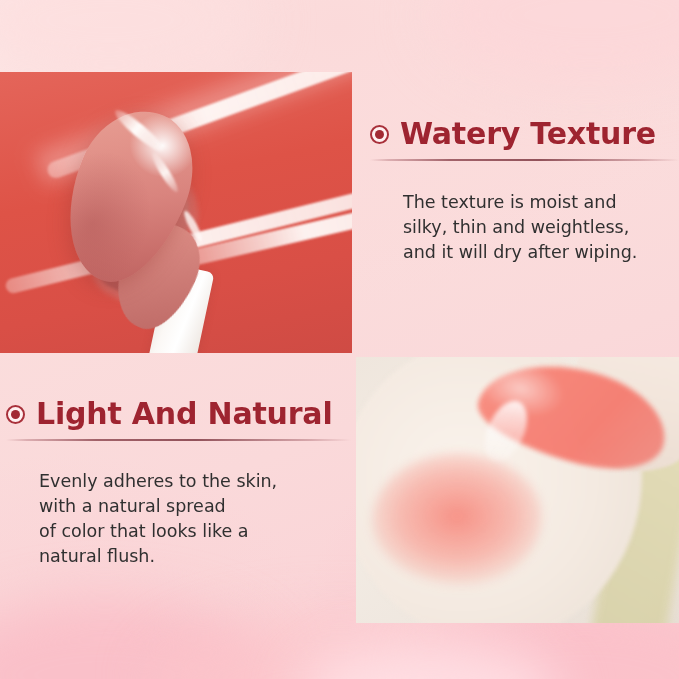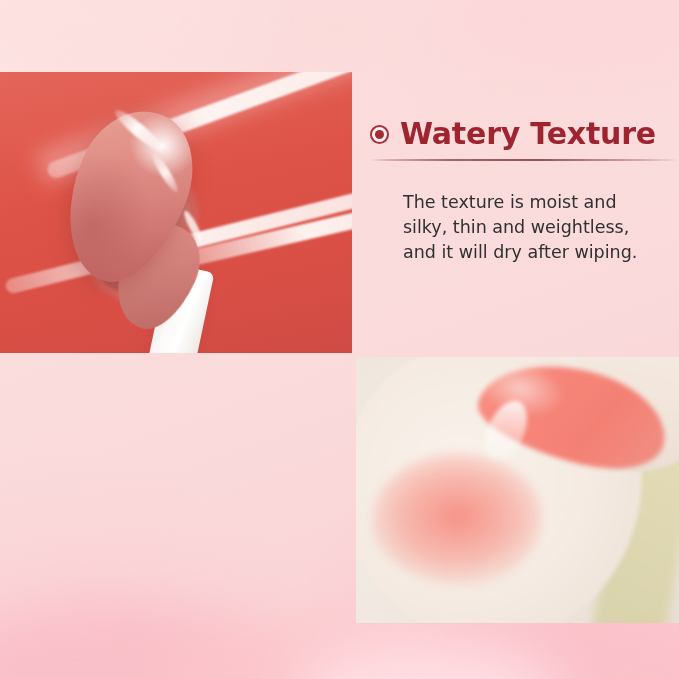--- a/index.html
+++ b/index.html
@@ -327,14 +327,25 @@
     <div class="head-row">
       <span class="bullet-icon"></span>
       <span class="heading">Watery Texture</span>
     </div>
     <div class="rule"></div>
     <div class="body-text">The texture is moist and
 silky, thin and weightless,
 and it will dry after wiping.</div>
   </div>
 
+  <div class="block" id="block-light">
+    <div class="head-row">
+      <span class="bullet-icon"></span>
+      <span class="heading">Light And Natural</span>
+    </div>
+    <div class="rule"></div>
+    <div class="body-text">Evenly adheres to the skin,
+with a natural spread
+of color that looks like a
+natural flush.</div>
+  </div>
 
 </div>
 
 </body></html>

